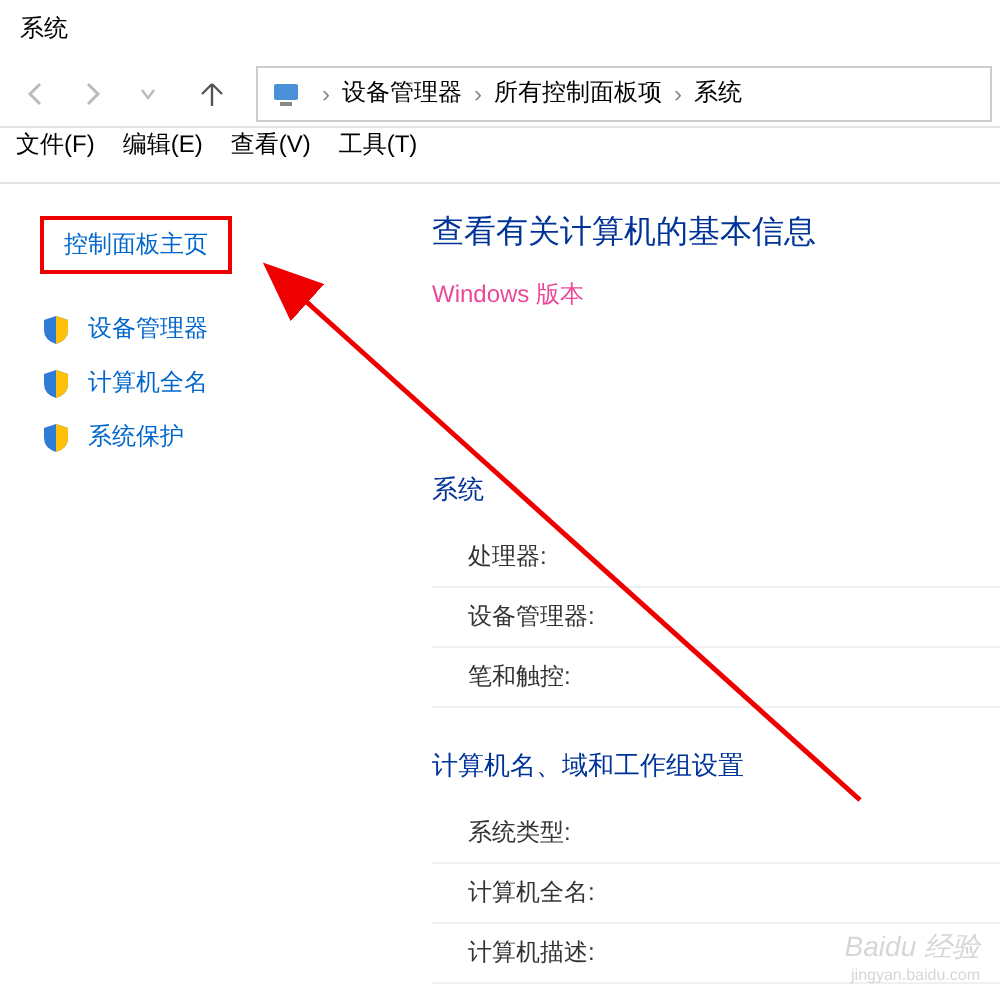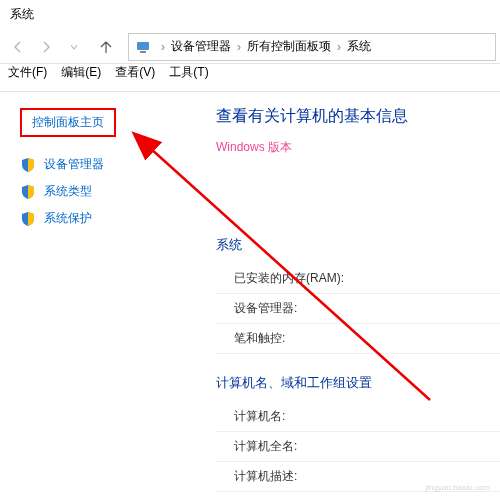--- a/index.html
+++ b/index.html
@@ -95,53 +95,54 @@
             <path d="M8 1 L14 3 L14 8 Q14 13 8 15 Q2 13 2 8 L2 3 Z" fill="#2e7cd6"></path>
             <path d="M8 1 L14 3 L14 8 Q14 13 8 15 Z" fill="#ffc107"></path>
           </svg>
         <span>设备管理器</span>
       </li>
       <li class="sidebar-item">
         <svg class="shield" viewBox="0 0 16 16">
             <path d="M8 1 L14 3 L14 8 Q14 13 8 15 Q2 13 2 8 L2 3 Z" fill="#2e7cd6"></path>
             <path d="M8 1 L14 3 L14 8 Q14 13 8 15 Z" fill="#ffc107"></path>
           </svg>
-        <span>系统类型</span>
+        <span>计算机全名</span>
       </li>
       <li class="sidebar-item">
         <svg class="shield" viewBox="0 0 16 16">
             <path d="M8 1 L14 3 L14 8 Q14 13 8 15 Q2 13 2 8 L2 3 Z" fill="#2e7cd6"></path>
             <path d="M8 1 L14 3 L14 8 Q14 13 8 15 Z" fill="#ffc107"></path>
           </svg>
         <span>系统保护</span>
       </li>
     </ul>
   </div>
 
   <div class="main-panel">
     <h1 class="main-heading">查看有关计算机的基本信息</h1>
     <div class="sub-text">Windows 版本</div>
 
     <div class="section-title" style="margin-top:80px">系统</div>
-    <div class="field-row">已安装的内存(RAM):</div>
+    <div class="field-row">处理器:</div>
     <div class="field-row">设备管理器:</div>
     <div class="field-row">笔和触控:</div>
 
     <div class="section-title">计算机名、域和工作组设置</div>
-    <div class="field-row">计算机名:</div>
+    <div class="field-row">系统类型:</div>
     <div class="field-row">计算机全名:</div>
     <div class="field-row">计算机描述:</div>
 
   </div>
 </div>
 
 <svg class="arrow-svg">
   <defs>
     <marker id="ah" markerWidth="12" markerHeight="10" refX="2" refY="5" orient="auto">
       <path d="M0 0 L12 5 L0 10 Z" fill="#e00"></path>
     </marker>
   </defs>
   <line x1="430" y1="400" x2="150" y2="148" stroke="#e00" stroke-width="2.5" marker-end="url(#ah)"></line>
 </svg>
 
 <div class="watermark">
+  <span>Baidu 经验</span>
   <span class="watermark-sub">jingyan.baidu.com</span>
 </div>
 
 </body></html>

